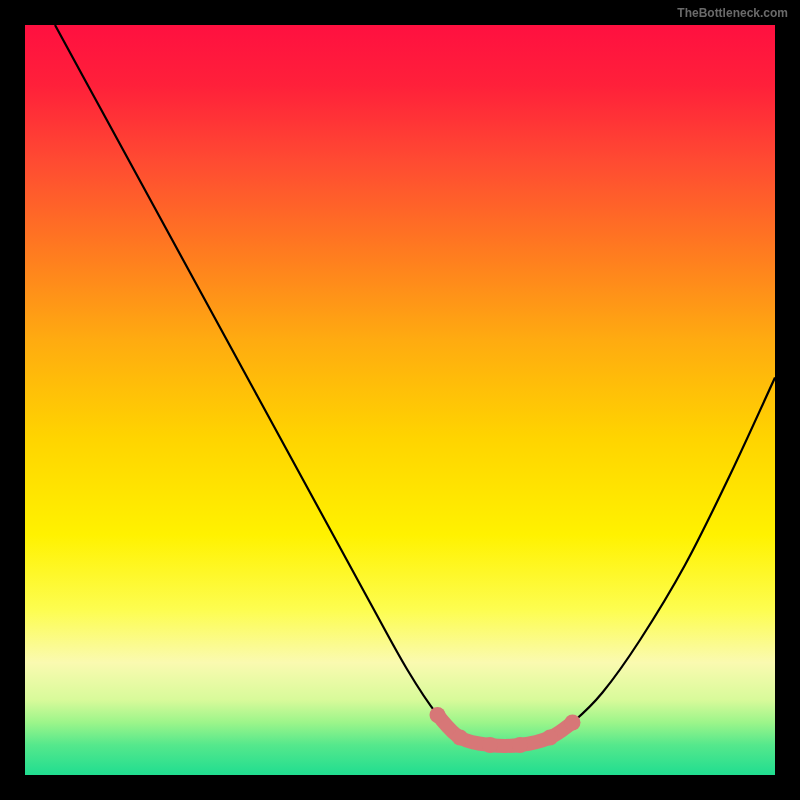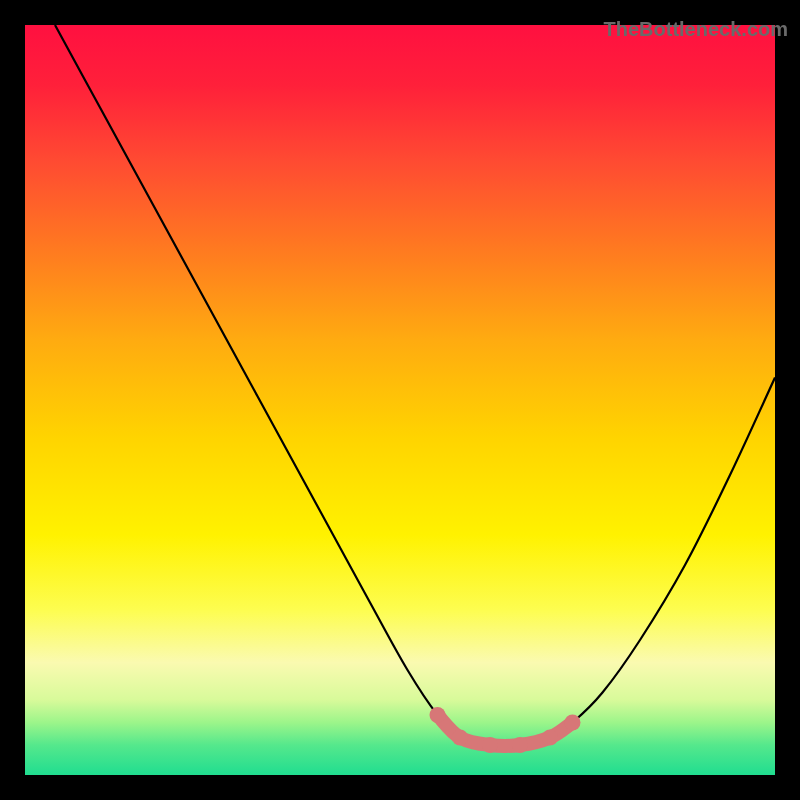--- a/index.html
+++ b/index.html
@@ -18,24 +18,24 @@
   }
   .plot-area {
     position: absolute;
     left: 25px;
     top: 25px;
     width: 750px;
     height: 750px;
   }
   .watermark {
     position: absolute;
-    top: 18px;
+    top: 6px;
     right: 12px;
     font-family: Arial, sans-serif;
-    font-size: 20px;
+    font-size: 12px;
     font-weight: bold;
     color: #6a6a6a;
     z-index: 10;
   }
   svg {
     display: block;
   }
 </style>
 </head>
 <body>

